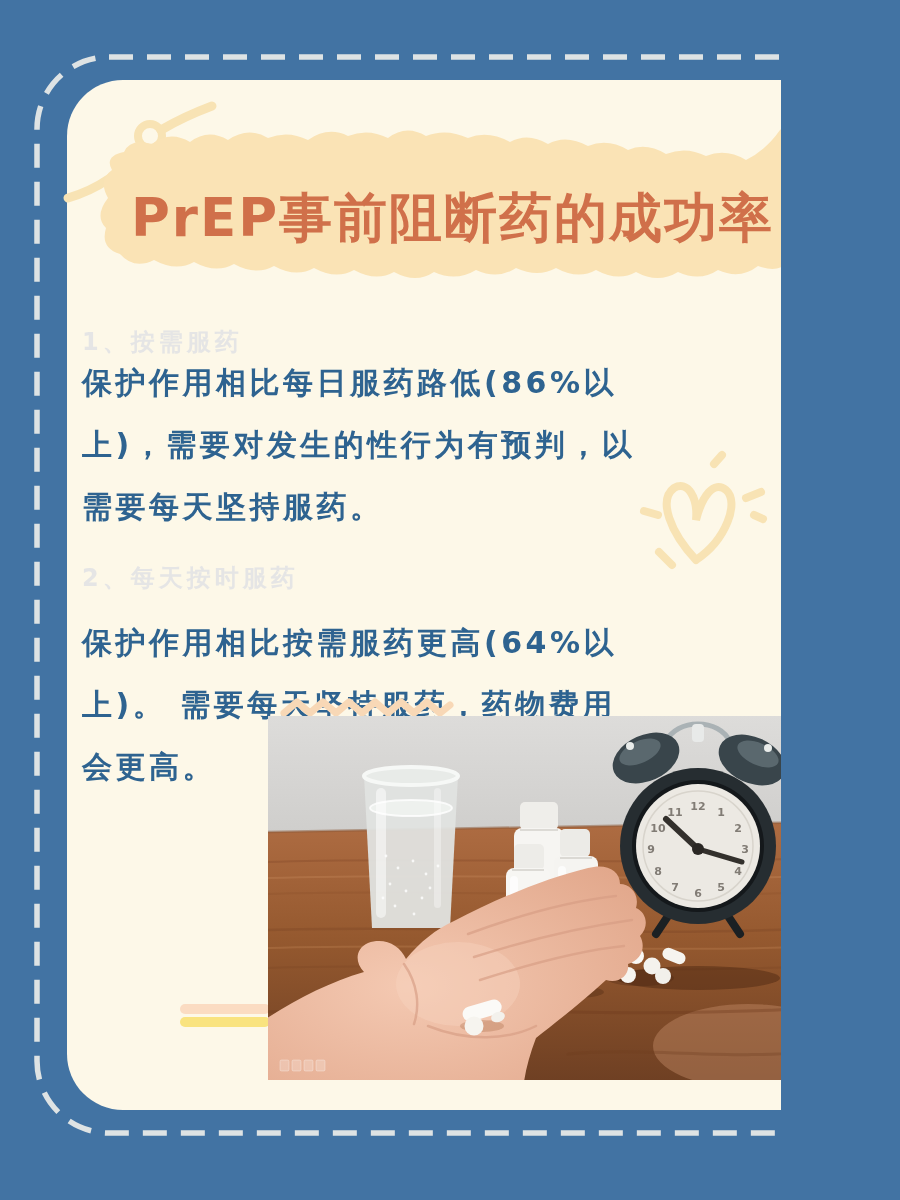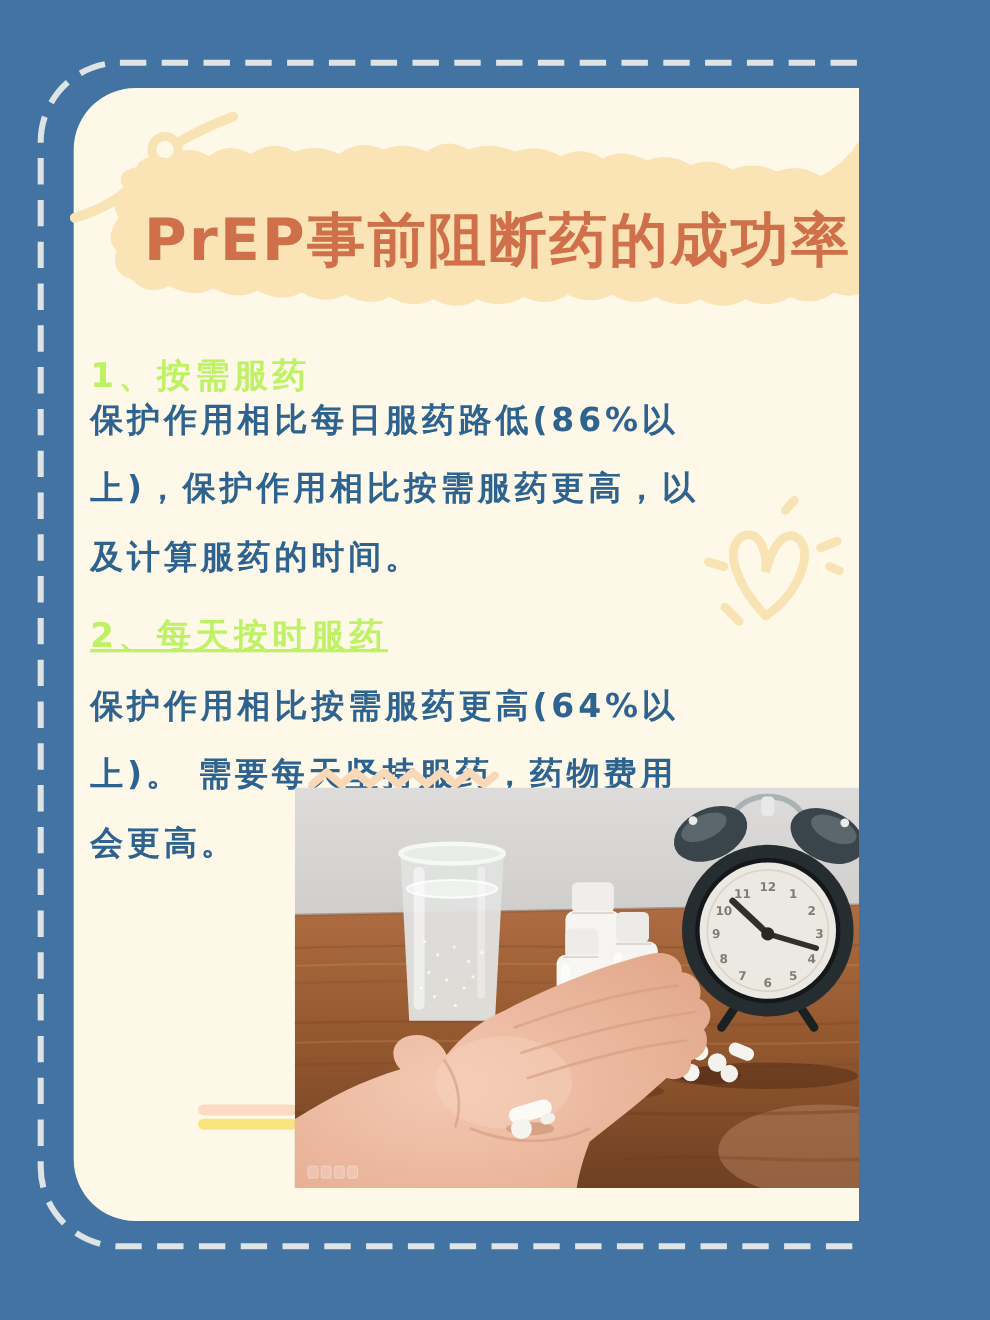--- a/index.html
+++ b/index.html
@@ -12,30 +12,30 @@
   #card{
     left:67px;top:80px;width:774px;height:1030px;
     background:#fdf8e8;border-radius:56px;
   }
   #title-text{
     left:95px;top:183px;width:715px;text-align:center;
     color:#d0704a;font-size:53px;font-weight:800;letter-spacing:2px;
     white-space:nowrap;
   }
   .heading{
-    color:#bef264;font-size:31px;font-weight:800;letter-spacing:4px;
+    color:#e5e5e5;font-size:24px;font-weight:800;letter-spacing:4px;
     line-height:44px;white-space:nowrap;
   }
   .body-line{
     color:#2e6390;font-size:30px;font-weight:800;letter-spacing:3.5px;
     line-height:62px;white-space:nowrap;
   }
   #sec1-heading{left:82px;top:320px;}
   #sec1-body{left:82px;top:352px;}
-  #sec2-heading{left:82px;top:556px;text-decoration:underline;}
+  #sec2-heading{left:82px;top:556px;}
   #sec2-body{left:82px;top:612px;}
   .stripe{height:10px;border-radius:5px;}
   #stripe-peach{left:180px;top:1004px;width:90px;background:#fbdcc2;}
   #stripe-yellow{left:180px;top:1017px;width:90px;background:#f9e37f;}
 </style>
 </head>
 <body>
 
 <div id="stage">
 
@@ -66,22 +66,22 @@
       Q 408,160 386,150 Q 366,162 344,152 Q 326,164 304,152 Q 286,162 264,150
       Q 246,160 224,148 Q 206,158 184,146 Q 166,156 144,144 Q 126,154 104,142
       Q 86,152 64,140 Q 44,150 30,134 Q 10,128 16,108 Q 4,96 18,78 Z"></path>
   </svg>
 
   <div id="title-text" class="abs">PrEP事前阻断药的成功率</div>
 
   <div id="sec1-heading" class="abs heading">1、按需服药</div>
   <div id="sec1-body" class="abs">
     <div class="body-line">保护作用相比每日服药路低(86%以</div>
-    <div class="body-line">上)，保护作用相比按需服药更高，以</div>
-    <div class="body-line">及计算服药的时间。</div>
+    <div class="body-line">上)，需要对发生的性行为有预判，以</div>
+    <div class="body-line">需要每天坚持服药。</div>
   </div>
 
   <div id="sec2-heading" class="abs heading">2、每天按时服药</div>
   <div id="sec2-body" class="abs">
     <div class="body-line">保护作用相比按需服药更高(64%以</div>
     <div class="body-line">上)。 需要每天坚持服药，药物费用</div>
     <div class="body-line">会更高。</div>
   </div>
 
   <svg class="abs" style="left:630px;top:440px" width="140" height="140" viewBox="0 0 140 140">

